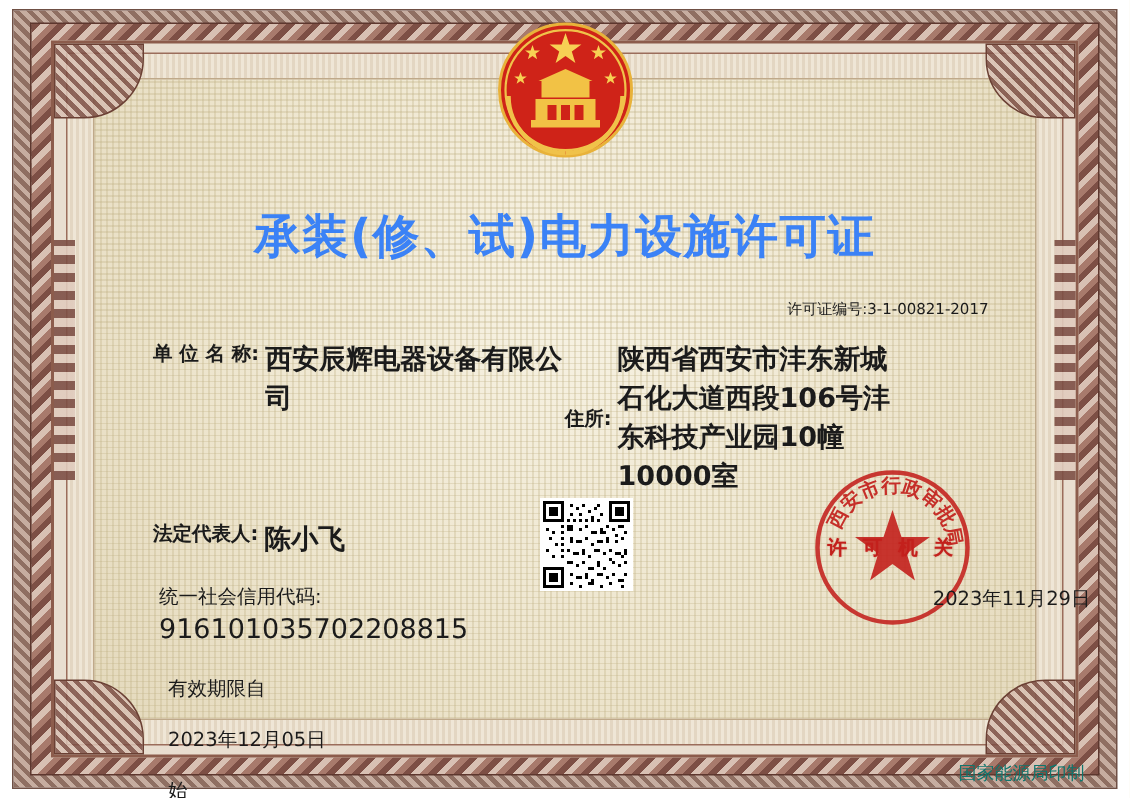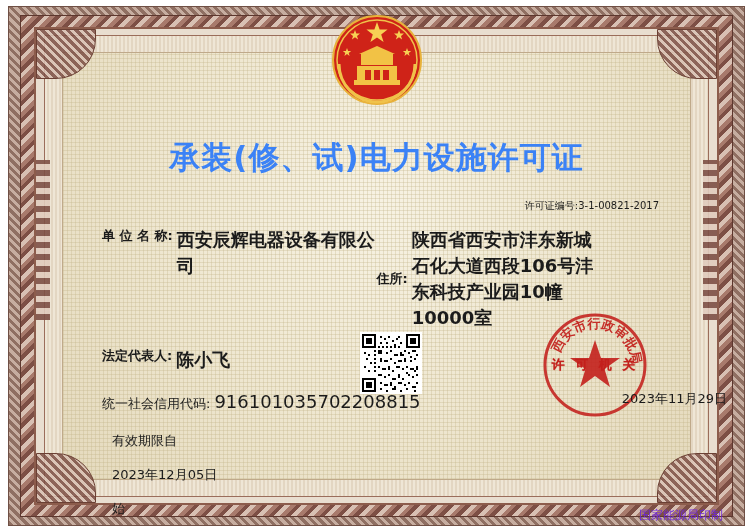--- a/index.html
+++ b/index.html
@@ -197,20 +197,21 @@
   }
   .val.wrap {
     max-width: 185px;
   }
 
   .row-single {
     padding-left: 14px;
     margin-bottom: 16px;
     display: flex;
     align-items: baseline;
+    flex-direction: column;
   }
 
   
   .validity {
     padding-left: 14px;
     margin-top: 2px;
   }
   .valid-line {
     display: flex;
     align-items: baseline;
@@ -281,21 +282,21 @@
     margin-left: 36px;
   }
 
   
   #footer {
     position: absolute;
     right: 30px;
     bottom: 8px;
     font-size: 12px;
     font-family: Liberation Sans, sans-serif;
-    color: #6d28d9;
+    color: #0f766e;
     z-index: 10;
   }
 </style>
 </head>
 <body>
 
 <div id="certificate">
 
   <div class="band band-1"></div>
   <div class="band band-2"></div>

